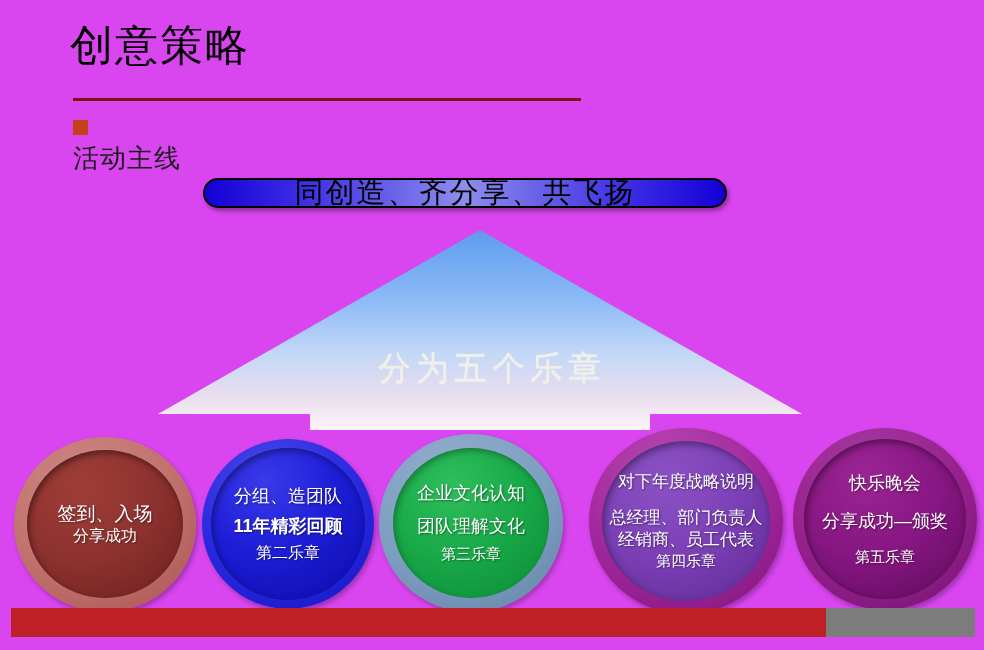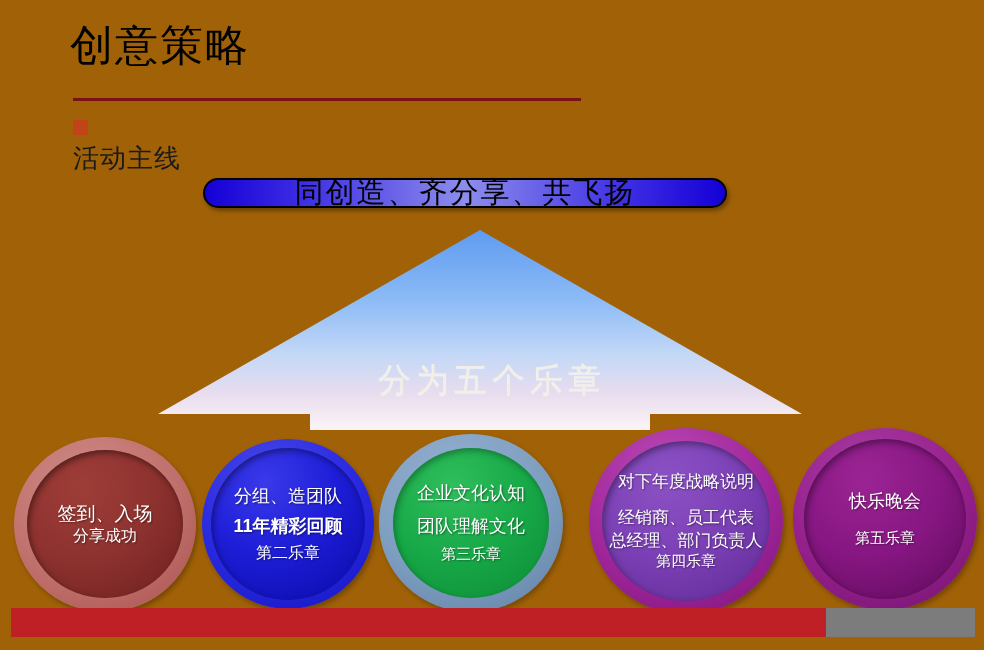--- a/index.html
+++ b/index.html
@@ -5,21 +5,21 @@
   html,body{margin:0;padding:0;}
   body{
     width:984px;height:650px;
     background:#ffffff;
     font-family:"Liberation Sans","DejaVu Sans",sans-serif;
     overflow:hidden;
   }
   #slide{
     position:relative;
     width:984px;height:650px;
-    background:#a16207;
+    background:#d946ef;
     overflow:hidden;
   }
 
   
   #slide-title{
     position:absolute;
     left:70px; top:22px;
     font-size:43px;
     font-weight:400;
     color:#000000;
@@ -56,21 +56,21 @@
 
   
   #arrow-wrap{
     position:absolute;
     left:150px; top:228px;
     width:660px; height:202px;
   }
   #arrow-svg{ display:block; width:660px; height:202px; }
   #arrow-caption{
     position:absolute;
-    left:0; top:358px;
+    left:0; top:346px;
     width:984px;
     text-align:center;
     font-size:33px;
     color:#F2F0E6;
     letter-spacing:5px;
     text-shadow:0 1px 1px rgba(255,255,255,0.6);
     pointer-events:none;
     white-space:nowrap;
   }
 
@@ -243,29 +243,30 @@
     <div class="circle-inner">
       <div class="c-line l1">企业文化认知</div>
       <div class="c-line l2">团队理解文化</div>
       <div class="c-line l3">第三乐章</div>
     </div>
   </div>
 
   <div class="circle" id="circle-4">
     <div class="circle-inner">
       <div class="c-line l1">对下年度战略说明</div>
+      <div class="c-line l2">总经理、部门负责人</div>
       <div class="c-line l3">经销商、员工代表</div>
-      <div class="c-line l2">总经理、部门负责人</div>
       <div class="c-line l4">第四乐章</div>
     </div>
   </div>
 
   <div class="circle" id="circle-5">
     <div class="circle-inner">
       <div class="c-line l1">快乐晚会</div>
+      <div class="c-line l2">分享成功—颁奖</div>
       <div class="c-line l3">第五乐章</div>
     </div>
   </div>
 
   <div id="footer-bar">
     <div id="footer-bar-red"></div>
     <div id="footer-bar-gray"></div>
   </div>
 
 </div>

